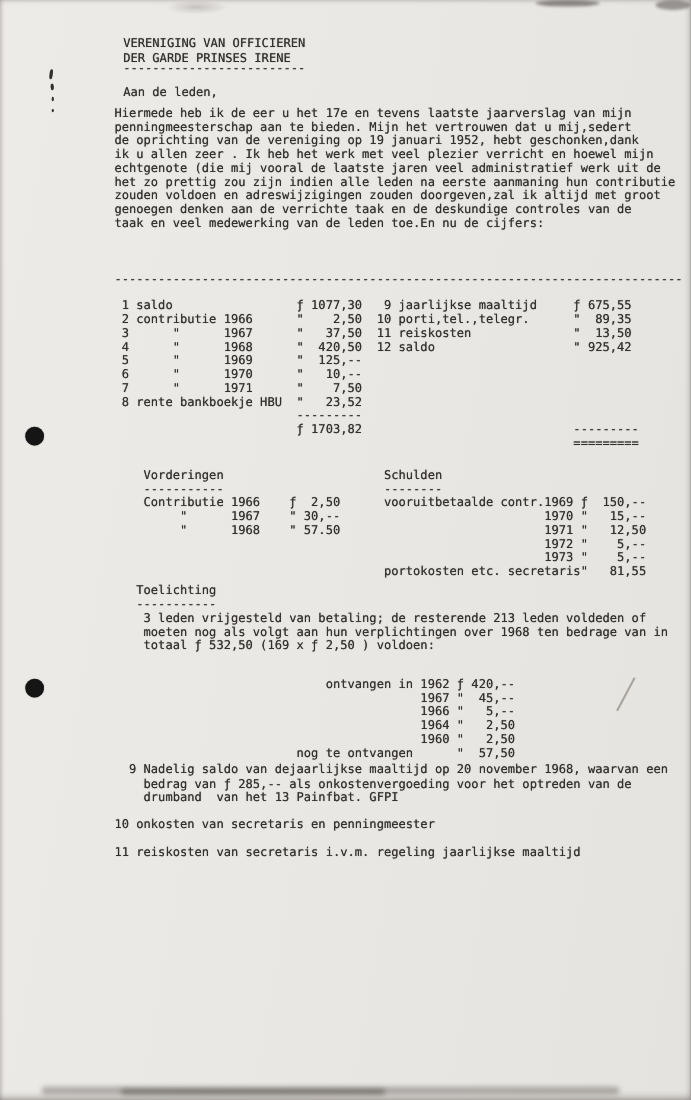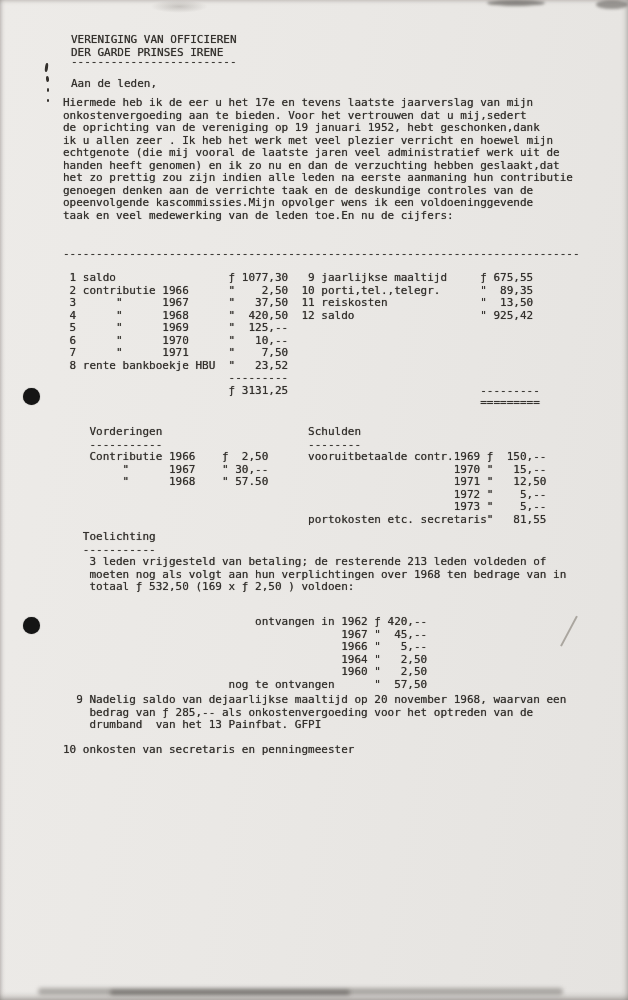--- a/index.html
+++ b/index.html
@@ -8,20 +8,21 @@
     background:linear-gradient(100deg,#edebe8 0%,#eae8e5 45%,#e5e3e0 100%);
     box-shadow:inset 0 -5px 7px -3px rgba(82,76,70,.45),
                inset -4px 0 6px -3px rgba(110,104,98,.35),
                inset 3px 0 4px -2px rgba(110,104,98,.30),
                inset 0 3px 4px -2px rgba(130,124,118,.30);
     font-family:"DejaVu Sans Mono","Liberation Mono",monospace;
   }
   .block{
     position:absolute;color:#33302c;font-size:11px;line-height:12.55px;
     text-shadow:0 0 0.7px rgba(46,43,40,.75);
+    margin-left:41px;
   }
   .tline{white-space:pre;height:12.55px;}
   .letterhead{line-height:12.7px;}
   .letterhead .tline{height:12.7px;}
   .rule-overlap{margin-top:-4px;}
   .hole{position:absolute;width:17px;height:17px;border-radius:50%;
         background:#151515;box-shadow:0 0 1px rgba(0,0,0,.6);}
   .speck{position:absolute;background:#34312d;border-radius:45%;}
   .smudge{position:absolute;border-radius:50%;}
   .streak{position:absolute;border-radius:4px;filter:blur(2.2px);}
@@ -51,46 +52,45 @@
     <div class="tline">DER GARDE PRINSES IRENE</div>
     <div class="tline" style="margin-top:-3px">-------------------------</div>
   </div>
 
   <div class="block" style="left:71px;top:78px">
     <div class="tline">Aan de leden,</div>
   </div>
 
   <div class="block" style="left:63px;top:97px">
       <div class="tline">Hiermede heb ik de eer u het 17e en tevens laatste jaarverslag van mijn</div>
-      <div class="tline">onkostenvergoeding aan te bieden. Voor het vertrouwen dat u mij,sedert</div>
+      <div class="tline">penningmeesterschap aan te bieden. Mijn het vertrouwen dat u mij,sedert</div>
       <div class="tline">de oprichting van de vereniging op 19 januari 1952, hebt geschonken,dank</div>
       <div class="tline">ik u allen zeer . Ik heb het werk met veel plezier verricht en hoewel mijn</div>
       <div class="tline">echtgenote (die mij vooral de laatste jaren veel administratief werk uit de</div>
-      <div class="tline">handen heeft genomen) en ik zo nu en dan de verzuchting hebben geslaakt,dat</div>
       <div class="tline">het zo prettig zou zijn indien alle leden na eerste aanmaning hun contributie</div>
+      <div class="tline">zouden voldoen en adreswijzigingen zouden doorgeven,zal ik altijd met groot</div>
       <div class="tline">genoegen denken aan de verrichte taak en de deskundige controles van de</div>
-      <div class="tline">opeenvolgende kascommissies.Mijn opvolger wens ik een voldoeninggevende</div>
       <div class="tline">taak en veel medewerking van de leden toe.En nu de cijfers:</div>
     </div>
 
   <div class="block" style="left:63px;top:252px">
     <div class="tline rule-overlap">------------------------------------------------------------------------------</div>
   </div>
 
   <div class="block" style="left:63px;top:272px">
       <div class="tline"> 1 saldo                 ƒ 1077,30   9 jaarlijkse maaltijd     ƒ 675,55</div>
       <div class="tline"> 2 contributie 1966      "    2,50  10 porti,tel.,telegr.      "  89,35</div>
       <div class="tline"> 3      "      1967      "   37,50  11 reiskosten              "  13,50</div>
       <div class="tline"> 4      "      1968      "  420,50  12 saldo                   " 925,42</div>
       <div class="tline"> 5      "      1969      "  125,--</div>
       <div class="tline"> 6      "      1970      "   10,--</div>
       <div class="tline"> 7      "      1971      "    7,50</div>
       <div class="tline"> 8 rente bankboekje HBU  "   23,52</div>
       <div class="tline">                         ---------</div>
-      <div class="tline">                         ƒ 3131,25                             ---------</div>
+      <div class="tline">                         ƒ 1703,82                             ---------</div>
       <div class="tline">                                                               =========</div>
     </div>
 
   <div class="block" style="left:63px;top:426px">
       <div class="tline">    Vorderingen                      Schulden</div>
       <div class="tline">    -----------                      --------</div>
       <div class="tline">    Contributie 1966    ƒ  2,50      vooruitbetaalde contr.1969 ƒ  150,--</div>
       <div class="tline">         "      1967    " 30,--                            1970 "   15,--</div>
       <div class="tline">         "      1968    " 57.50                            1971 "   12,50</div>
       <div class="tline">                                                           1972 "    5,--</div>
@@ -115,15 +115,16 @@
       <div class="tline">                         nog te ontvangen      "  57,50</div>
     </div>
 
   <div class="block" style="left:63px;top:694px">
       <div class="tline">  9 Nadelig saldo van dejaarlijkse maaltijd op 20 november 1968, waarvan een</div>
       <div class="tline">    bedrag van ƒ 285,-- als onkostenvergoeding voor het optreden van de</div>
       <div class="tline">    drumband  van het 13 Painfbat. GFPI</div>
       <div class="tline"> </div>
       <div class="tline">10 onkosten van secretaris en penningmeester</div>
       <div class="tline"> </div>
+      <div class="tline">11 reiskosten van secretaris i.v.m. regeling jaarlijkse maaltijd</div>
     </div>
 
 </div>
 
 </body></html>

